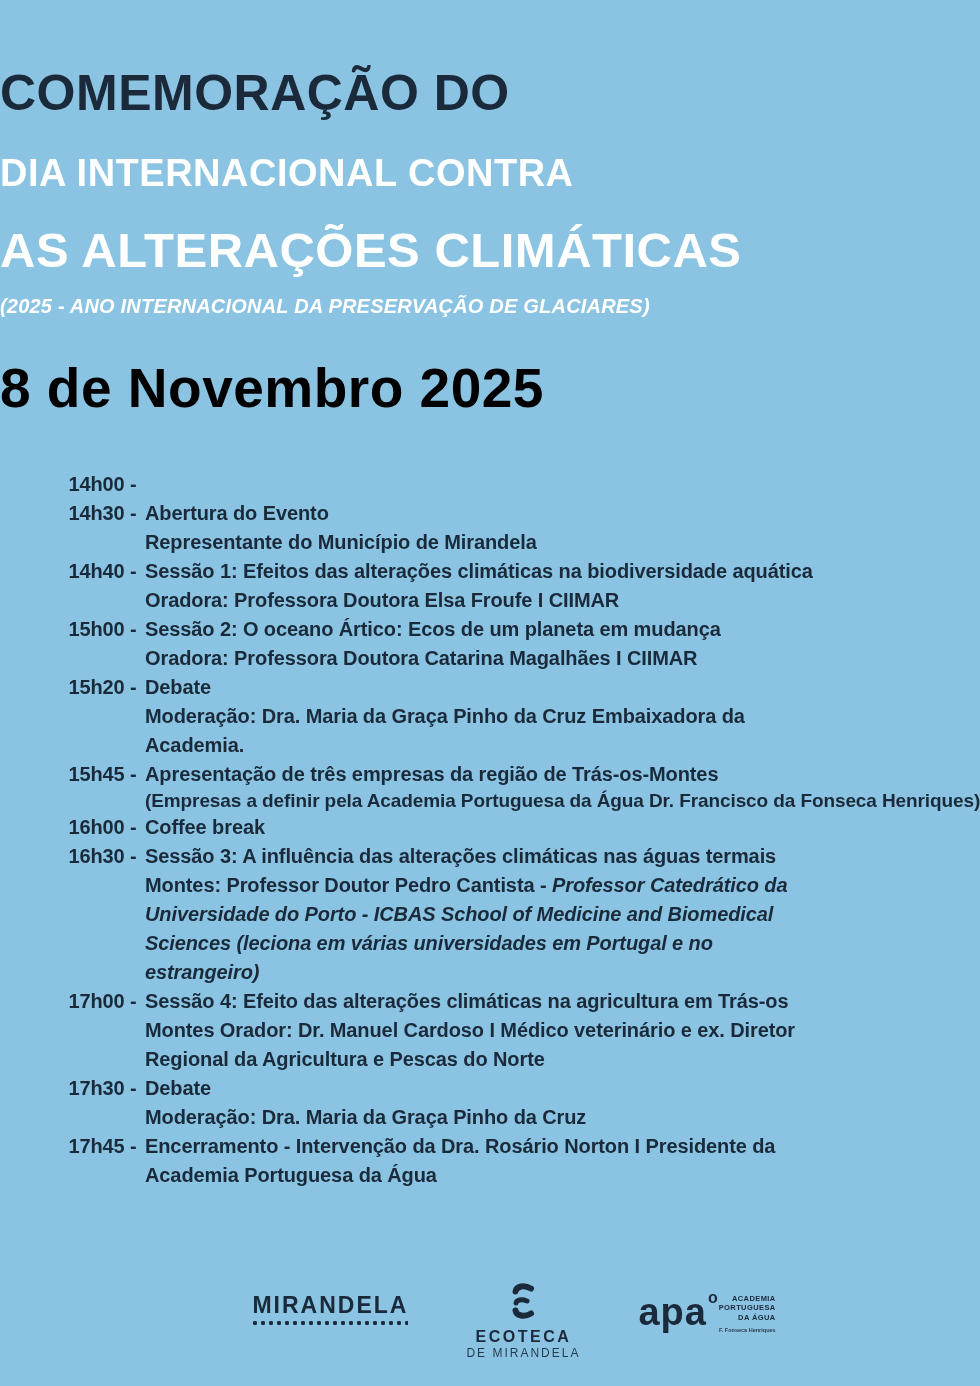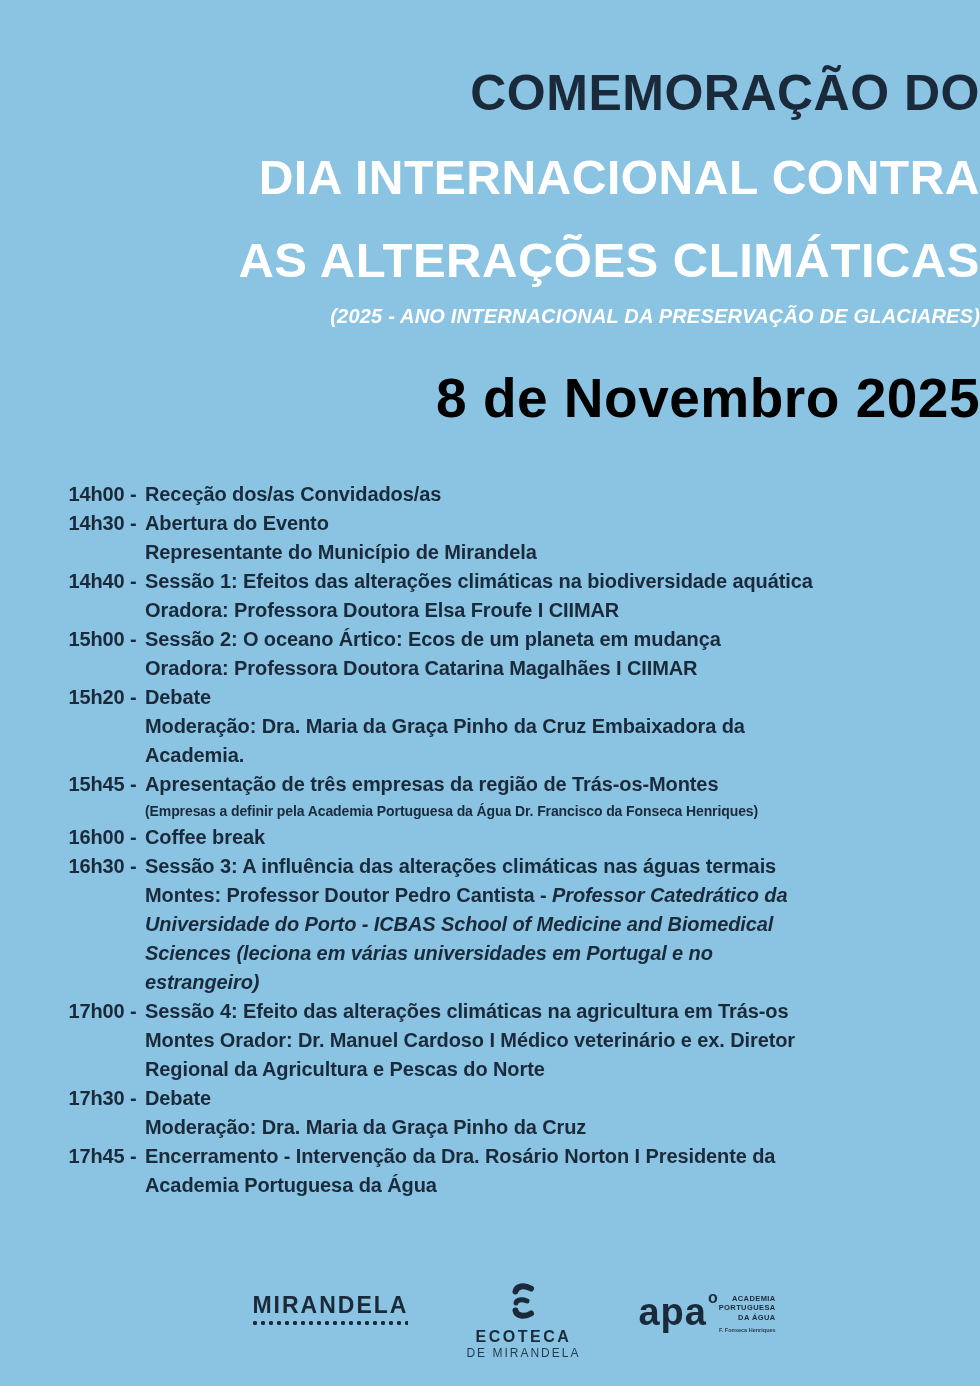--- a/index.html
+++ b/index.html
@@ -12,36 +12,35 @@
     width: 980px;
     height: 1386px;
     margin: 0 auto;
     background: #8AC4E2;
     overflow: hidden;
     font-family: "Liberation Sans", "DejaVu Sans", sans-serif;
     color: #1A2A3A;
   }
   
   .header {
-    text-align: right;
+    text-align: left;
     padding-top: 68px;
-    margin-left: 48px;
   }
   .title-line {
     font-weight: 800;
     letter-spacing: 0.5px;
     line-height: 1.0;
   }
   .title-1 {
     font-size: 50px;
     color: #1A2A3A;
     margin-bottom: 36px;
   }
   .title-2 {
-    font-size: 48px;
+    font-size: 38px;
     color: #ffffff;
     margin-bottom: 34px;
   }
   .title-3 {
     font-size: 49px;
     color: #ffffff;
     margin-bottom: 20px;
   }
   .subtitle {
     font-size: 20px;
@@ -79,21 +78,21 @@
     letter-spacing: -0.1px;
     white-space: nowrap;
     text-align: center;
   }
   .sched-row .time {
     flex: 0 0 85px;
     min-width: 85px;
   }
   .sched-row.small-row {
     line-height: 24px;
-    font-size: 14px;
+    font-size: 19px;
   }
   .sched-row .italic {
     font-style: italic;
   }
   
   .footer {
     position: absolute;
     left: 0;
     right: 0;
     top: 1282px;
@@ -187,21 +186,20 @@
     <div class="title-line title-1">COMEMORAÇÃO DO</div>
     <div class="title-line title-2">DIA INTERNACIONAL CONTRA</div>
     <div class="title-line title-3">AS ALTERAÇÕES CLIMÁTICAS</div>
     <div class="subtitle">(2025 - ANO INTERNACIONAL DA PRESERVAÇÃO DE GLACIARES)</div>
     <div class="event-date">8 de Novembro 2025</div>
   </div>
 
   <div class="schedule">
       <div class="sched-row">
         <span class="time">14h00 - </span>
-        <span class="content"><span>Receção dos/as Convidados/as</span></span>
       </div>
       <div class="sched-row">
         <span class="time">14h30 - </span>
         <span class="content"><span>Abertura do Evento</span></span>
       </div>
       <div class="sched-row">
         <span class="time"></span>
         <span class="content"><span>Representante do Município de Mirandela</span></span>
       </div>
       <div class="sched-row">

